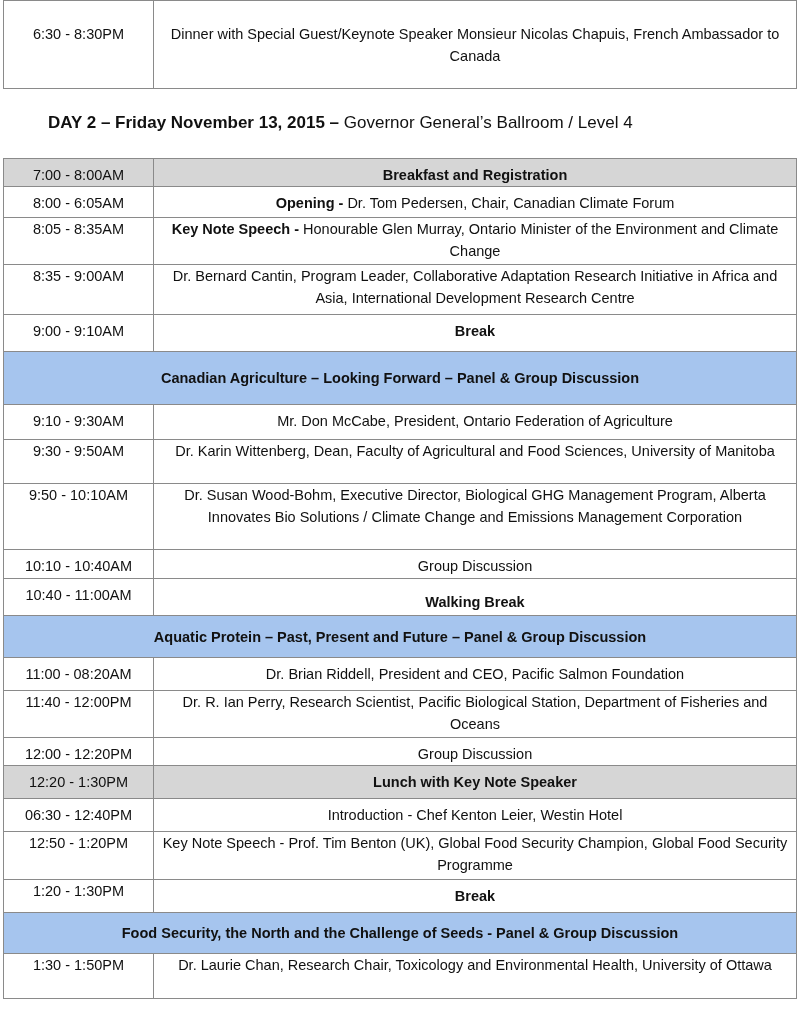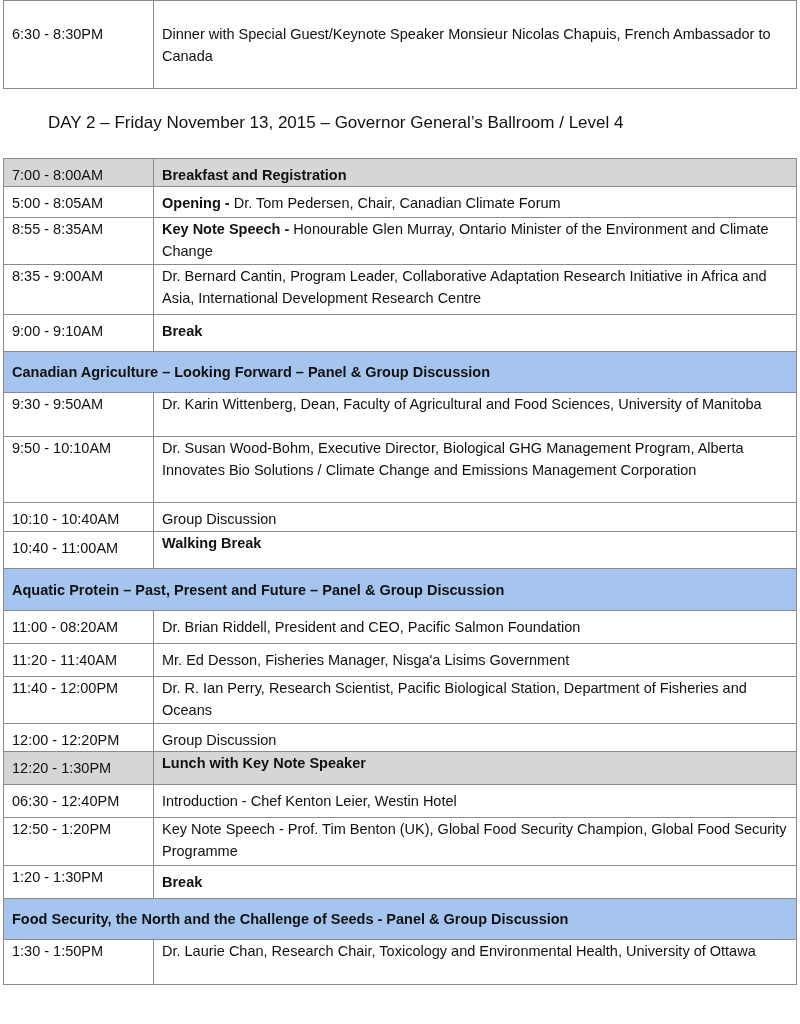--- a/index.html
+++ b/index.html
@@ -4,39 +4,39 @@
 <style>
   html, body { margin: 0; padding: 0; background: #ffffff; }
   body {
     width: 800px; height: 1024px; overflow: hidden; position: relative;
     font-family: "Liberation Sans", "DejaVu Sans", sans-serif;
     color: #111;
   }
   .tbl {
     position: absolute; left: 3px; width: 794px;
     border-collapse: collapse; table-layout: fixed;
-    font-size: 14.5px; line-height: 22px;
+    font-size: 14.5px; line-height: 22px; text-align: center;
   }
   .tbl td {
     border: 1.5px solid #8a8a8a;
     vertical-align: top;
     padding: 0 8px;
     box-sizing: border-box;
   }
   .tbl td.time { width: 150px; }
   .tbl tr.grey td { background: #d6d6d6; }
   .tbl tr.blue td { background: #a6c5ee; font-weight: bold; }
   .b { font-weight: bold; }
   #top-table { top: 0; }
   #top-table tr td { padding-top: 22px; }
   .heading {
     position: absolute; left: 48px; top: 113px;
     font-size: 17px; white-space: nowrap;
   }
-  .heading .bold { font-weight: normal; }
+  .heading .bold { font-weight: bold; }
   #main-table { top: 158px; }
 </style>
 </head>
 <body>
 
 <table class="tbl" id="top-table">
   <tbody>
       <tr style="height:88px">
     <td class="time">6:30 - 8:30PM</td>
     <td>Dinner with Special Guest/Keynote Speaker Monsieur Nicolas Chapuis, French Ambassador to Canada</td>
@@ -48,76 +48,76 @@
   <span class="bold">DAY 2 – Friday November 13, 2015 – </span><span>Governor General’s Ballroom / Level 4</span>
 </div>
 
 <table class="tbl" id="main-table">
   <tbody id="main-body">
       <tr class="grey" style="height: 24px;">
         <td class="time" style="padding-top: 5px;">7:00 - 8:00AM</td>
         <td style="padding-top: 5px;"><span class="b">Breakfast and Registration</span><span></span></td>
       </tr>
       <tr style="height: 31px;">
-        <td class="time" style="padding-top: 5px;">5:00 - 8:05AM</td>
+        <td class="time" style="padding-top: 5px;">8:00 - 6:05AM</td>
         <td style="padding-top: 5px;"><span class="b">Opening - </span><span>Dr. Tom Pedersen, Chair, Canadian Climate Forum</span></td>
       </tr>
       <tr style="height: 47px;">
-        <td class="time">8:55 - 8:35AM</td>
+        <td class="time">8:05 - 8:35AM</td>
         <td><span class="b">Key Note Speech - </span><span>Honourable Glen Murray, Ontario Minister of the Environment and Climate Change</span></td>
       </tr>
       <tr style="height: 50px;">
         <td class="time">8:35 - 9:00AM</td>
         <td><span class="b"></span><span>Dr. Bernard Cantin, Program Leader, Collaborative Adaptation Research Initiative in Africa and Asia, International Development Research Centre</span></td>
       </tr>
       <tr style="height: 37px;">
         <td class="time" style="padding-top: 5px;">9:00 - 9:10AM</td>
         <td style="padding-top: 5px;"><span class="b">Break</span><span></span></td>
       </tr>
-      <tr class="blue" style="height: 41px;">
+      <tr class="blue" style="height: 53px;">
         <td colspan="2" style="vertical-align: middle;">Canadian Agriculture – Looking Forward – Panel &amp; Group Discussion</td>
+      </tr>
+      <tr style="height: 35px;">
+        <td class="time" style="padding-top: 5px;">9:10 - 9:30AM</td>
+        <td style="padding-top: 5px;"><span class="b"></span><span>Mr. Don McCabe, President, Ontario Federation of Agriculture</span></td>
       </tr>
       <tr style="height: 44px;">
         <td class="time">9:30 - 9:50AM</td>
         <td><span class="b"></span><span>Dr. Karin Wittenberg, Dean, Faculty of Agricultural and Food Sciences, University of Manitoba</span></td>
       </tr>
       <tr style="height: 66px;">
         <td class="time">9:50 - 10:10AM</td>
         <td><span class="b"></span><span>Dr. Susan Wood-Bohm, Executive Director, Biological GHG Management Program, Alberta Innovates Bio Solutions / Climate Change and Emissions Management Corporation</span></td>
       </tr>
       <tr style="height: 29px;">
         <td class="time" style="padding-top: 5px;">10:10 - 10:40AM</td>
         <td style="padding-top: 5px;"><span class="b"></span><span>Group Discussion</span></td>
       </tr>
       <tr style="height: 37px;">
         <td class="time" style="padding-top: 5px;">10:40 - 11:00AM</td>
-        <td style="padding-top: 0;"><span class="b">Walking Break</span><span></span></td>
+        <td style="padding-top: 12px;"><span class="b">Walking Break</span><span></span></td>
       </tr>
       <tr class="blue" style="height: 42px;">
         <td colspan="2" style="vertical-align: middle;">Aquatic Protein – Past, Present and Future – Panel &amp; Group Discussion</td>
       </tr>
       <tr style="height: 33px;">
         <td class="time" style="padding-top: 5px;">11:00 - 08:20AM</td>
         <td style="padding-top: 5px;"><span class="b"></span><span>Dr. Brian Riddell, President and CEO, Pacific Salmon Foundation</span></td>
-      </tr>
-      <tr style="height: 33px;">
-        <td class="time" style="padding-top: 5px;">11:20 - 11:40AM</td>
-        <td style="padding-top: 5px;"><span class="b"></span><span>Mr. Ed Desson, Fisheries Manager, Nisga'a Lisims Government</span></td>
       </tr>
       <tr style="height: 47px;">
         <td class="time">11:40 - 12:00PM</td>
         <td><span class="b"></span><span>Dr. R. Ian Perry, Research Scientist, Pacific Biological Station, Department of Fisheries and Oceans</span></td>
       </tr>
       <tr style="height: 27px;">
         <td class="time" style="padding-top: 5px;">12:00 - 12:20PM</td>
         <td style="padding-top: 5px;"><span class="b"></span><span>Group Discussion</span></td>
       </tr>
       <tr class="grey" style="height: 33px; border-radius: 8px;">
         <td class="time" style="padding-top: 5px;">12:20 - 1:30PM</td>
-        <td style=""><span class="b">Lunch with Key Note Speaker</span><span></span></td>
+        <td style="padding-top: 5px;"><span class="b">Lunch with Key Note Speaker</span><span></span></td>
       </tr>
       <tr style="height: 33px;">
         <td class="time" style="padding-top: 5px;">06:30 - 12:40PM</td>
         <td style="padding-top: 5px;"><span class="b"></span><span>Introduction - Chef Kenton Leier, Westin Hotel</span></td>
       </tr>
       <tr style="height: 48px;">
         <td class="time">12:50 - 1:20PM</td>
         <td><span class="b"></span><span>Key Note Speech - Prof. Tim Benton (UK), Global Food Security Champion, Global Food Security Programme</span></td>
       </tr>
       <tr style="height: 33px;">

